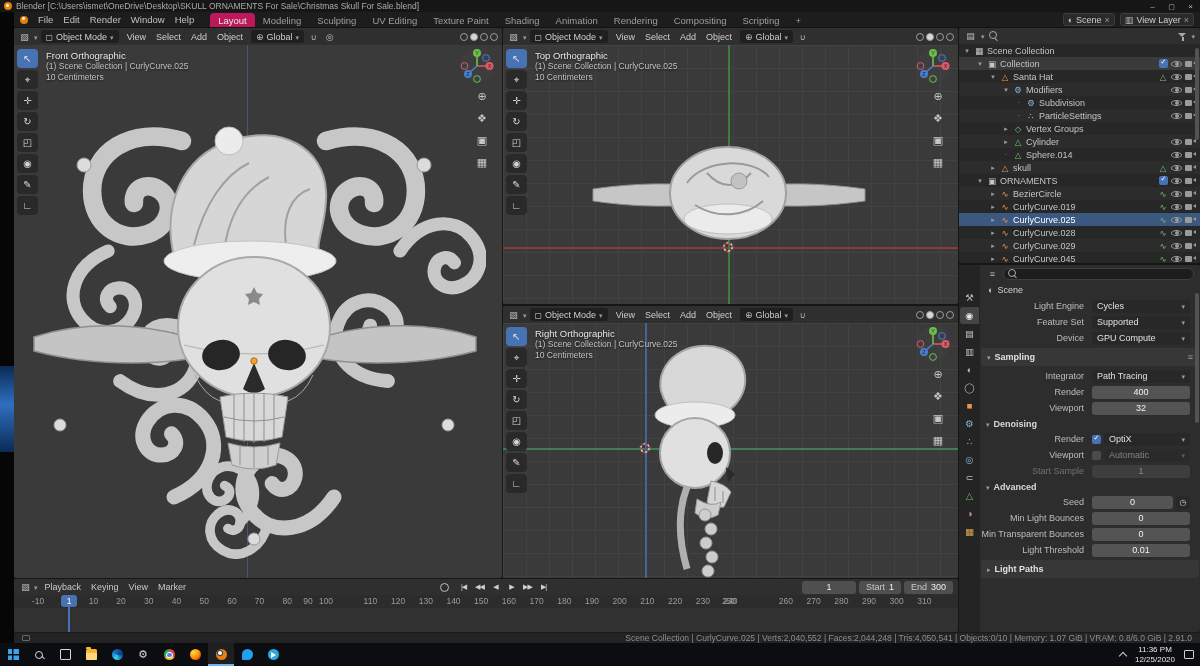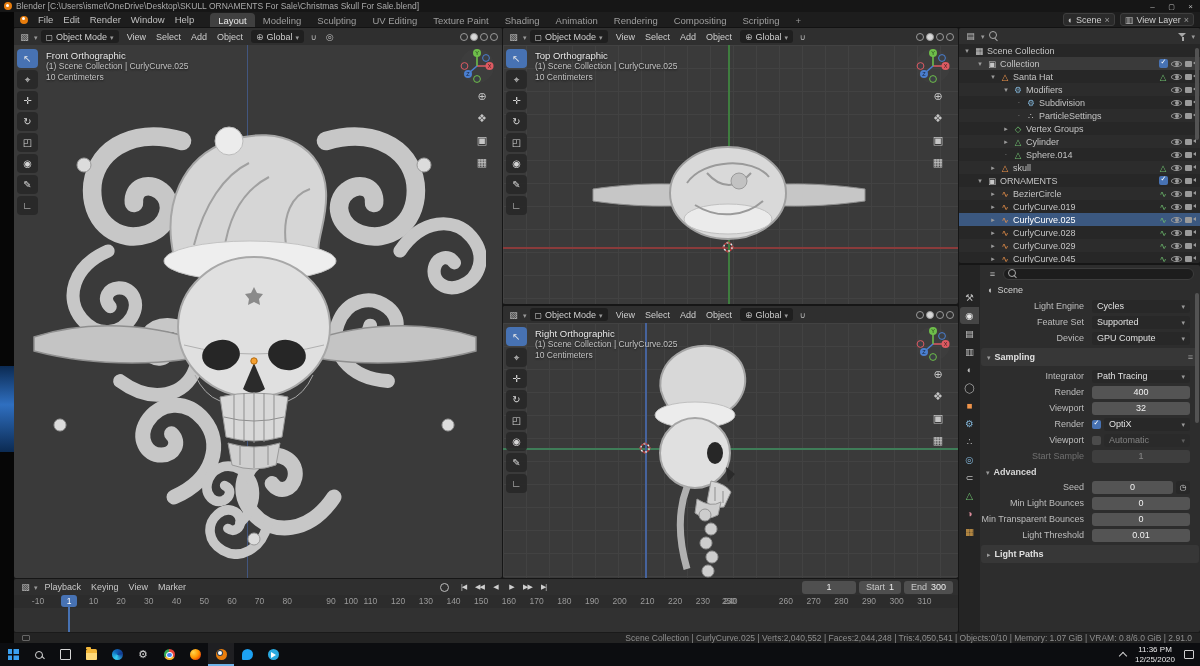--- a/index.html
+++ b/index.html
@@ -47,21 +47,21 @@
 .blender-logo{width:8px;height:8px;margin-right:4px;border-radius:50%;background:#e87d0d;position:relative;flex:none}
 .blender-logo::after{content:"";position:absolute;left:2px;top:1.5px;width:3px;height:3px;border-radius:50%;background:#fff}
 .title-text{flex:1;overflow:hidden;white-space:nowrap}
 .winctl{width:19px;height:12px;display:flex;align-items:center;justify-content:center;color:#bbb;font-size:8px}
 
 .menubar{position:absolute;left:14px;top:12px;width:1186px;height:16px;background:#1d1d1d;display:flex;align-items:center;font-size:9.5px;color:#c0c0c0;padding:0 6px;gap:1px;border-bottom:1px solid #121212;z-index:19}
 .menu-item{padding:0 5px;border-radius:2px;white-space:nowrap}
 .menu-row{display:flex}
 .ws-tabs{display:flex;margin-left:10px;height:100%;align-items:flex-end}
 .ws-tab{padding:1.5px 8px;color:#9e9e9e;border-radius:4px 4px 0 0;white-space:nowrap}
-.ws-tab.active{background:#404040;color:#e8e8e8}
+.ws-tab.active{background:#be185d;color:#e8e8e8}
 .mb-right{margin-left:auto;display:flex;gap:5px;align-items:center}
 .pill{display:flex;align-items:center;gap:3px;background:#2a2a2a;border:1px solid #3e3e3e;border-radius:3px;padding:0 4px;height:12.5px;font-size:9px;color:#cfcfcf}
 
 #workspace{position:absolute;left:14px;top:28px;width:1186px;height:604px;background:#161616}
 .vp{position:absolute;background:#3a3a3a;border-radius:2px;overflow:hidden}
 #vp-front{left:0;top:0;width:488px;height:550px}
 #vp-top{left:489px;top:0;width:455px;height:276px}
 #vp-right{left:489px;top:278px;width:455px;height:272px}
 .vp-head{height:17px;background:#2f2f2f;display:flex;align-items:center;gap:3px;padding:0 4px;font-size:9px;color:#cecece;position:relative;z-index:6;white-space:nowrap;overflow:hidden}
 .dd{display:flex;align-items:center;gap:3px;background:#1f1f1f;border-radius:3px;padding:0 5px;height:13px;flex:none}
@@ -802,20 +802,24 @@
           </span>
       </div>
       <div class="prow">
         <span class="plabel" data-name="field-label">Viewport</span>
         <span class="pval">
             <span class="w-num" data-name="viewport-samples-field">
               <span>32</span>
             </span>
           </span>
       </div>
+      <div class="psub" data-name="denoising-section-header">
+        <i class="g-cd"></i>
+          <span>Denoising</span>
+      </div>
       <div class="prow">
         <span class="plabel" data-name="field-label">Render</span>
         <span class="pval">
             <span class="i-chk on" data-name="denoise-render-checkbox"></span>
             <span class="w-dd" data-name="denoiser-dropdown">
               <span>OptiX</span>
               <i class="g-cd"></i>
             </span>
           </span>
       </div>
@@ -922,22 +926,22 @@
 
     <span class="tl-tick" data-name="timeline-tick" style="left: 24px;">-10</span>
         <span class="tl-tick" data-name="timeline-tick" style="left: 79.4px;">10</span>
         <span class="tl-tick" data-name="timeline-tick" style="left: 107.1px;">20</span>
         <span class="tl-tick" data-name="timeline-tick" style="left: 134.8px;">30</span>
         <span class="tl-tick" data-name="timeline-tick" style="left: 162.5px;">40</span>
         <span class="tl-tick" data-name="timeline-tick" style="left: 190.2px;">50</span>
         <span class="tl-tick" data-name="timeline-tick" style="left: 217.9px;">60</span>
         <span class="tl-tick" data-name="timeline-tick" style="left: 245.6px;">70</span>
         <span class="tl-tick" data-name="timeline-tick" style="left: 273.3px;">80</span>
-        <span class="tl-tick" data-name="timeline-tick" style="left: 317px;">90</span>
-        <span class="tl-tick" data-name="timeline-tick" style="left: 337px;">100</span>
+        <span class="tl-tick" data-name="timeline-tick" style="left: 294px;">90</span>
+        <span class="tl-tick" data-name="timeline-tick" style="left: 312px;">100</span>
         <span class="tl-tick" data-name="timeline-tick" style="left: 356.4px;">110</span>
         <span class="tl-tick" data-name="timeline-tick" style="left: 384.1px;">120</span>
         <span class="tl-tick" data-name="timeline-tick" style="left: 411.8px;">130</span>
         <span class="tl-tick" data-name="timeline-tick" style="left: 439.5px;">140</span>
         <span class="tl-tick" data-name="timeline-tick" style="left: 467.2px;">150</span>
         <span class="tl-tick" data-name="timeline-tick" style="left: 494.9px;">160</span>
         <span class="tl-tick" data-name="timeline-tick" style="left: 522.6px;">170</span>
         <span class="tl-tick" data-name="timeline-tick" style="left: 550.3px;">180</span>
         <span class="tl-tick" data-name="timeline-tick" style="left: 578px;">190</span>
         <span class="tl-tick" data-name="timeline-tick" style="left: 605.7px;">200</span>

